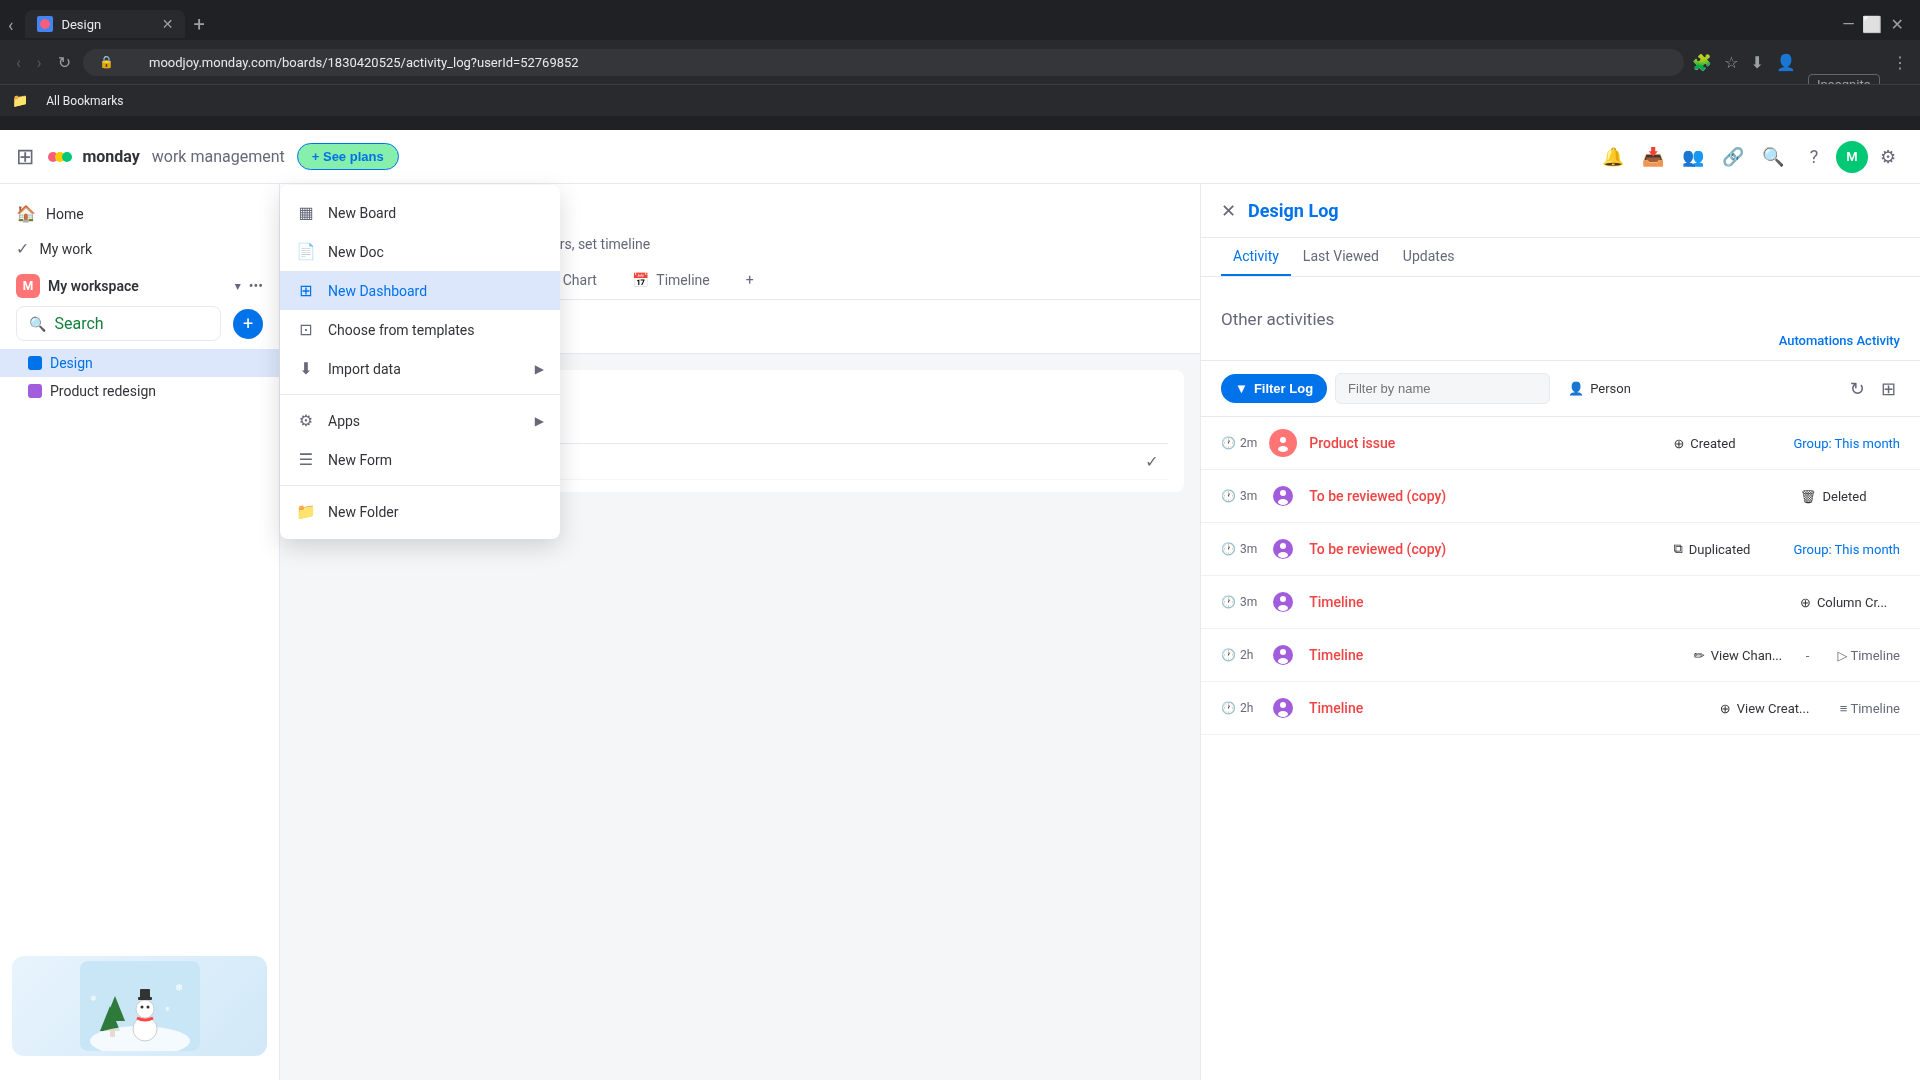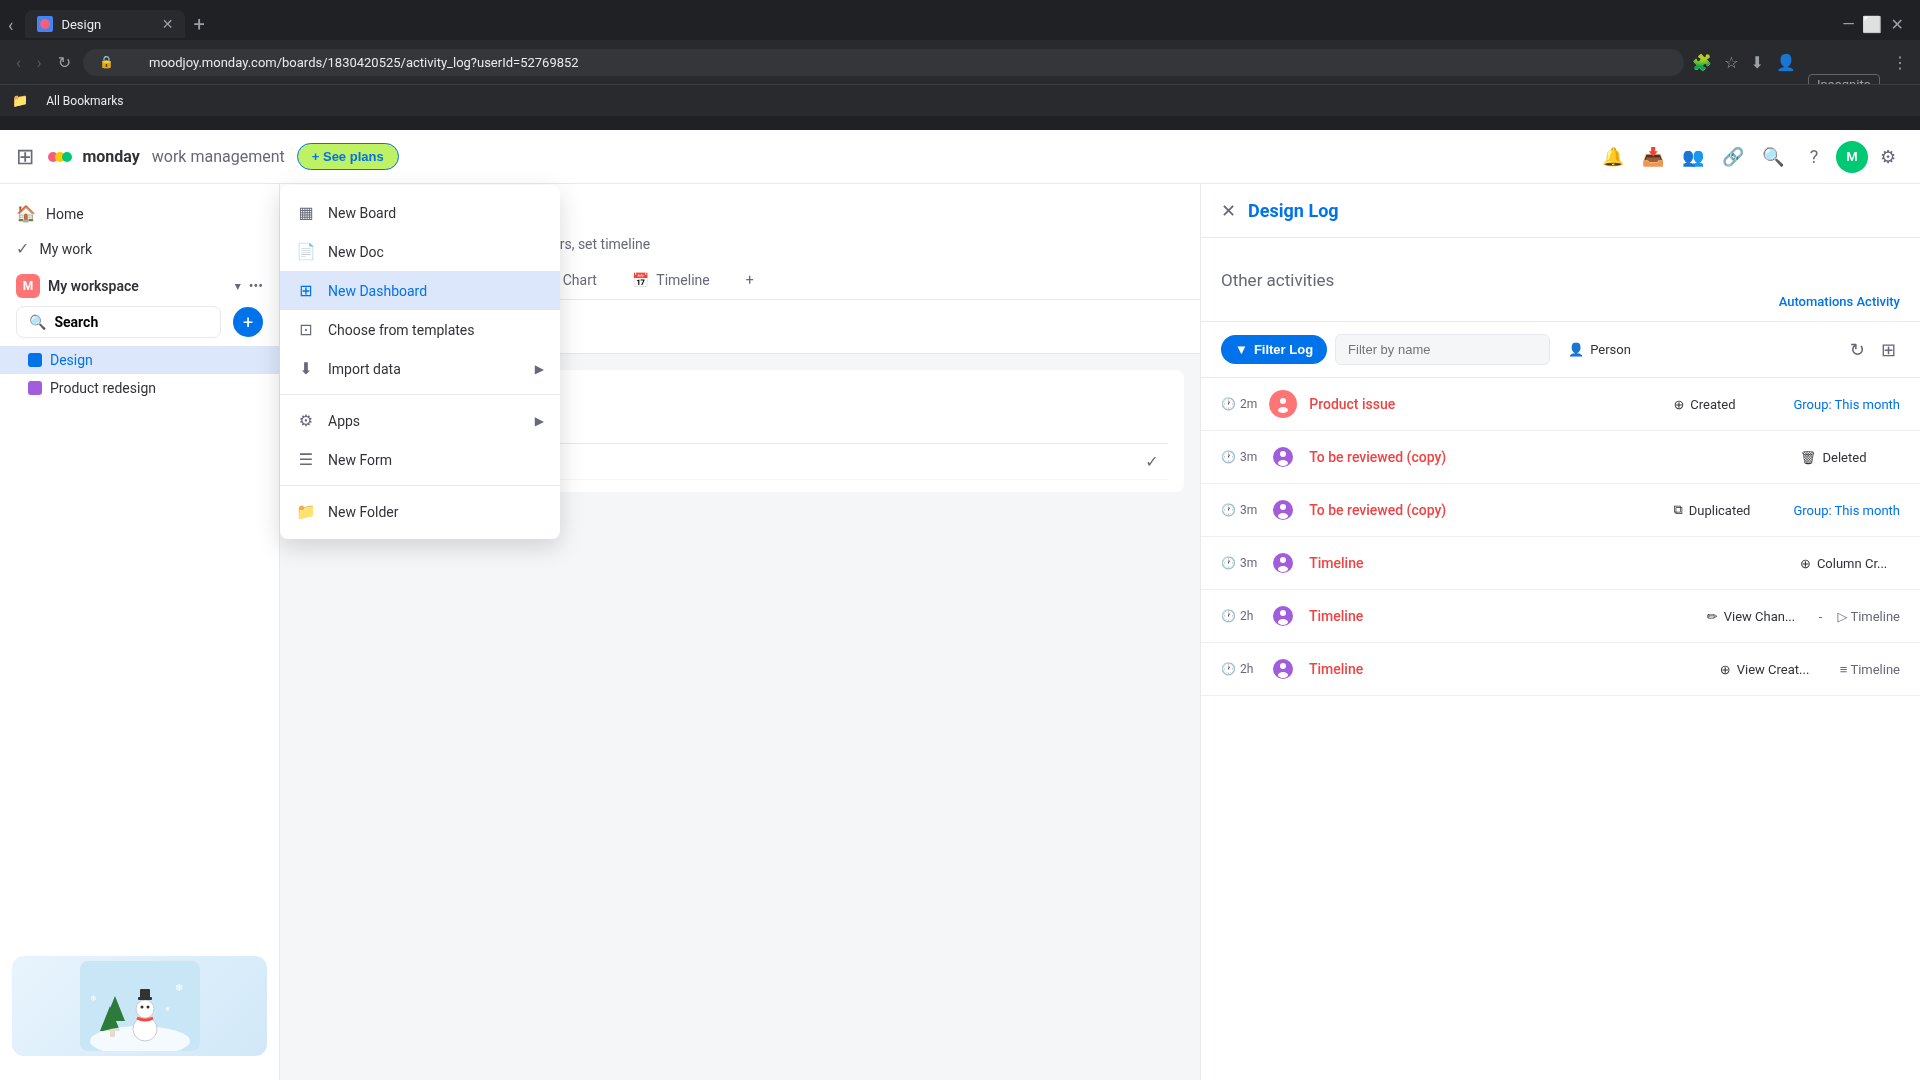--- a/index.html
+++ b/index.html
@@ -26,42 +26,42 @@
     .bookmarks-bar { background: #292a2d; padding: 4px 12px; display: flex; align-items: center; gap: 4px; height: 32px; border-top: 1px solid #3c3c3e; }
     .bookmark-item { color: #e8eaed; font-size: 12px; padding: 2px 6px; border-radius: 4px; display: flex; align-items: center; gap: 4px; }
 
     
     .app-container { display: flex; flex-direction: column; height: calc(1080px - 130px); }
 
     
     .top-nav { background: white; height: 54px; display: flex; align-items: center; padding: 0 16px; border-bottom: 1px solid #e6e9ef; gap: 12px; position: relative; z-index: 10; }
     .app-grid-icon { color: #676879; font-size: 22px; cursor: pointer; }
     .logo-area { display: flex; align-items: center; gap: 8px; }
-    .see-plans-btn { border: 1.5px solid #0073ea; border-radius: 20px; color: #0073ea; padding: 5px 14px; font-size: 13px; font-weight: 600; cursor: pointer; background: #bef264; display: flex; align-items: center; gap: 4px; }
+    .see-plans-btn { border: 1.5px solid #0073ea; border-radius: 20px; color: #0073ea; padding: 5px 14px; font-size: 13px; font-weight: 600; cursor: pointer; background: #86efac; display: flex; align-items: center; gap: 4px; }
     .nav-spacer { flex: 1; }
     .nav-icons { display: flex; gap: 4px; align-items: center; }
     .nav-icon-btn { width: 36px; height: 36px; border-radius: 8px; display: flex; align-items: center; justify-content: center; color: #676879; font-size: 18px; cursor: pointer; }
     .avatar-btn { width: 32px; height: 32px; border-radius: 50%; background: #00c875; color: white; display: flex; align-items: center; justify-content: center; font-size: 13px; font-weight: 600; cursor: pointer; }
     .settings-btn { width: 32px; height: 32px; border-radius: 8px; display: flex; align-items: center; justify-content: center; color: #676879; font-size: 18px; cursor: pointer; }
 
     
     .main-layout { display: flex; flex: 1; overflow: hidden; }
 
     
     .sidebar { width: 280px; background: white; border-right: 1px solid #e6e9ef; display: flex; flex-direction: column; padding: 12px 0; overflow-y: auto; flex-shrink: 0; }
     .sidebar-item { display: flex; align-items: center; gap: 10px; padding: 8px 16px; cursor: pointer; color: #323338; font-size: 14px; border-radius: 0; }
     .sidebar-icon { font-size: 16px; color: #676879; }
     .workspace-header { display: flex; align-items: center; padding: 8px 16px; cursor: pointer; gap: 8px; }
     .workspace-avatar { width: 24px; height: 24px; border-radius: 6px; background: #ff7575; display: flex; align-items: center; justify-content: center; color: white; font-size: 12px; font-weight: 700; }
     .workspace-name { font-size: 14px; font-weight: 600; color: #323338; flex: 1; }
     .workspace-chevron { color: #676879; font-size: 12px; }
     .workspace-more { color: #676879; font-size: 14px; margin-left: auto; }
     .search-box { display: flex; align-items: center; gap: 8px; border: 1px solid #e6e9ef; border-radius: 8px; padding: 7px 12px; background: white; cursor: text; }
     .search-icon { color: #676879; font-size: 14px; }
-    .search-text { color: #000000; font-size: 14px; font-weight: bold; }
+    .search-text { color: #15803d; font-size: 16px; }
     .add-btn { width: 30px; height: 30px; border-radius: 50%; background: #0073ea; color: white; display: flex; align-items: center; justify-content: center; font-size: 18px; cursor: pointer; margin-left: 4px; }
     .search-row { display: flex; align-items: center; gap: 8px; padding: 0 16px 8px; }
     .search-row .search-box { flex: 1; }
 
     
     .board-item { display: flex; align-items: center; gap: 8px; padding: 6px 16px 6px 28px; cursor: pointer; font-size: 14px; color: #323338; }
     .board-item.active { background: #dce7fb; color: #0073ea; }
     .board-square { width: 14px; height: 14px; border-radius: 3px; background: #0073ea; flex-shrink: 0; }
     .board-square.purple { background: #a25ddc; }
 
@@ -341,20 +341,31 @@
 
     <div class="activity-panel">
       <div class="panel-header">
         <span class="panel-close">✕</span>
         <div class="panel-title">
           <span style="color:#0073ea;">Design</span>
           <span> Log</span>
         </div>
       </div>
 
+      <div class="panel-tabs">
+        <div class="panel-tab active">
+          <span>Activity</span>
+        </div>
+        <div class="panel-tab">
+          <span>Last Viewed</span>
+        </div>
+        <div class="panel-tab">
+          <span>Updates</span>
+        </div>
+      </div>
 
       <div class="other-activities">
         <span class="other-activities-label">Other activities</span>
         <span class="auto-activity-link">Automations Activity</span>
       </div>
 
       <div class="panel-toolbar">
         <button class="filter-btn">
           <span>▼</span>
           <span>Filter Log</span>
@@ -466,21 +477,21 @@
                 <circle cx="10" cy="7" r="3" fill="white"></circle>
                 <ellipse cx="10" cy="16" rx="5" ry="3" fill="white"></ellipse>
               </svg>
           </div>
           <div class="activity-item-name">Timeline</div>
           <div class="activity-action">
             <span>✏</span>
             <span>View Chan...</span>
           </div>
           <span class="activity-extra">-</span>
-          <span style="font-size:13px;color:#676879;margin-left:3px;">▷ Timeline</span>
+          <span style="font-size:13px;color:#676879;margin-left:16px;">▷ Timeline</span>
         </div>
 
         <div class="activity-row">
           <div class="activity-time">
             <span>🕐</span>
             <span>2h</span>
           </div>
           <div class="activity-avatar">
             <svg width="20" height="20" viewBox="0 0 20 20">
                 <circle cx="10" cy="10" r="10" fill="#a25ddc"></circle>

